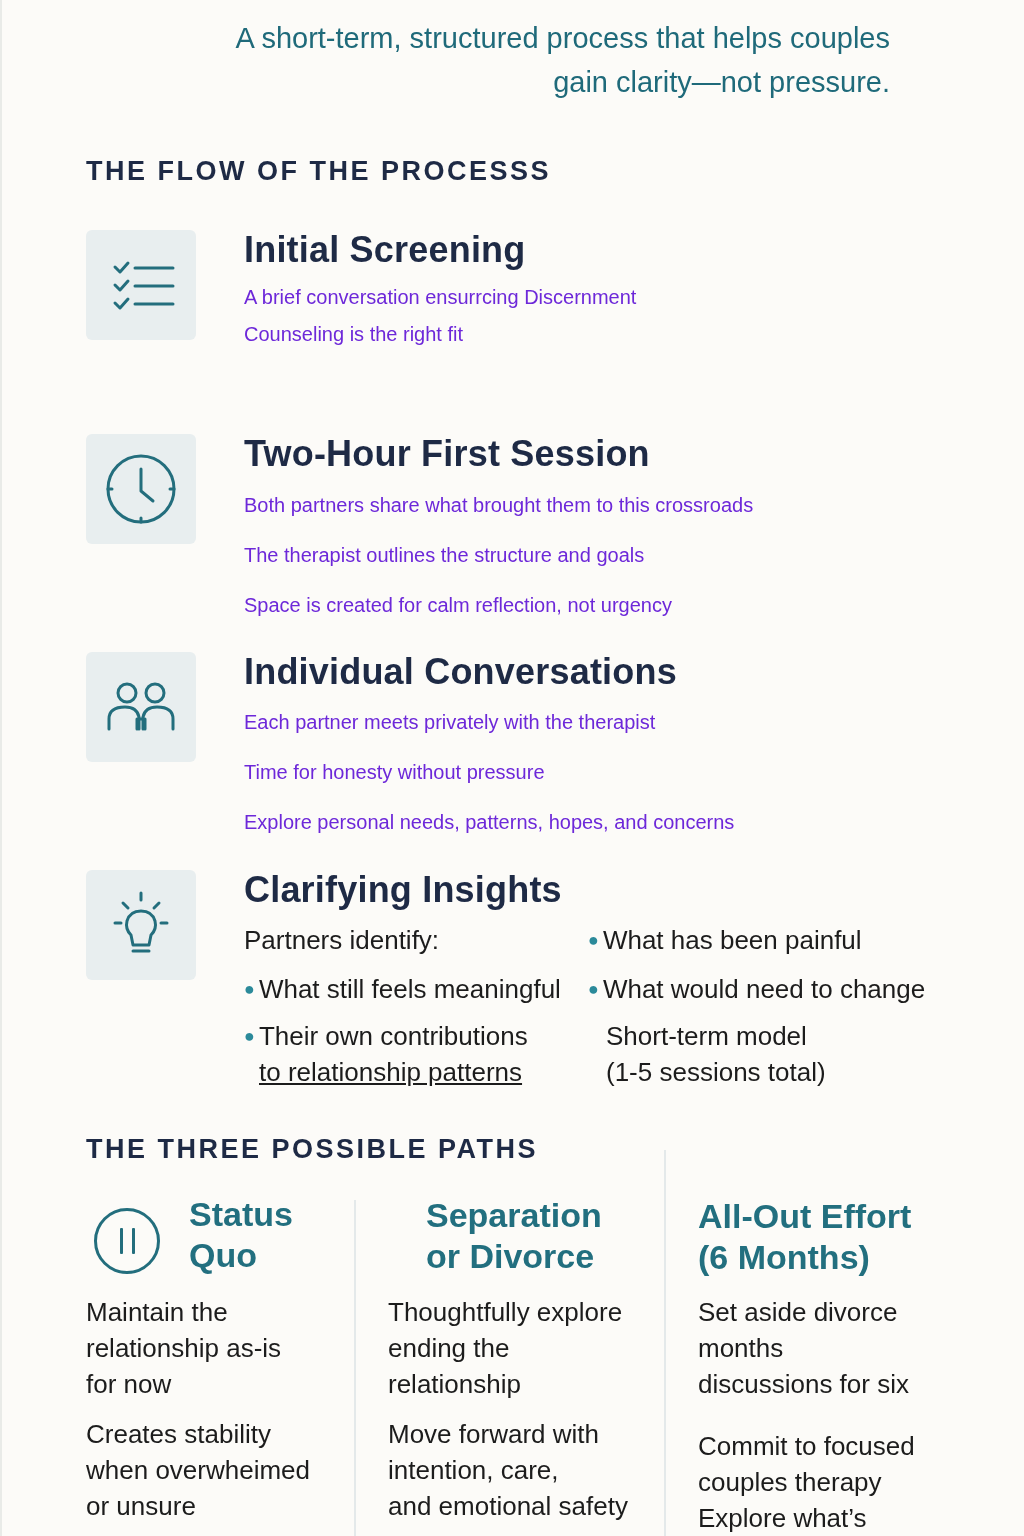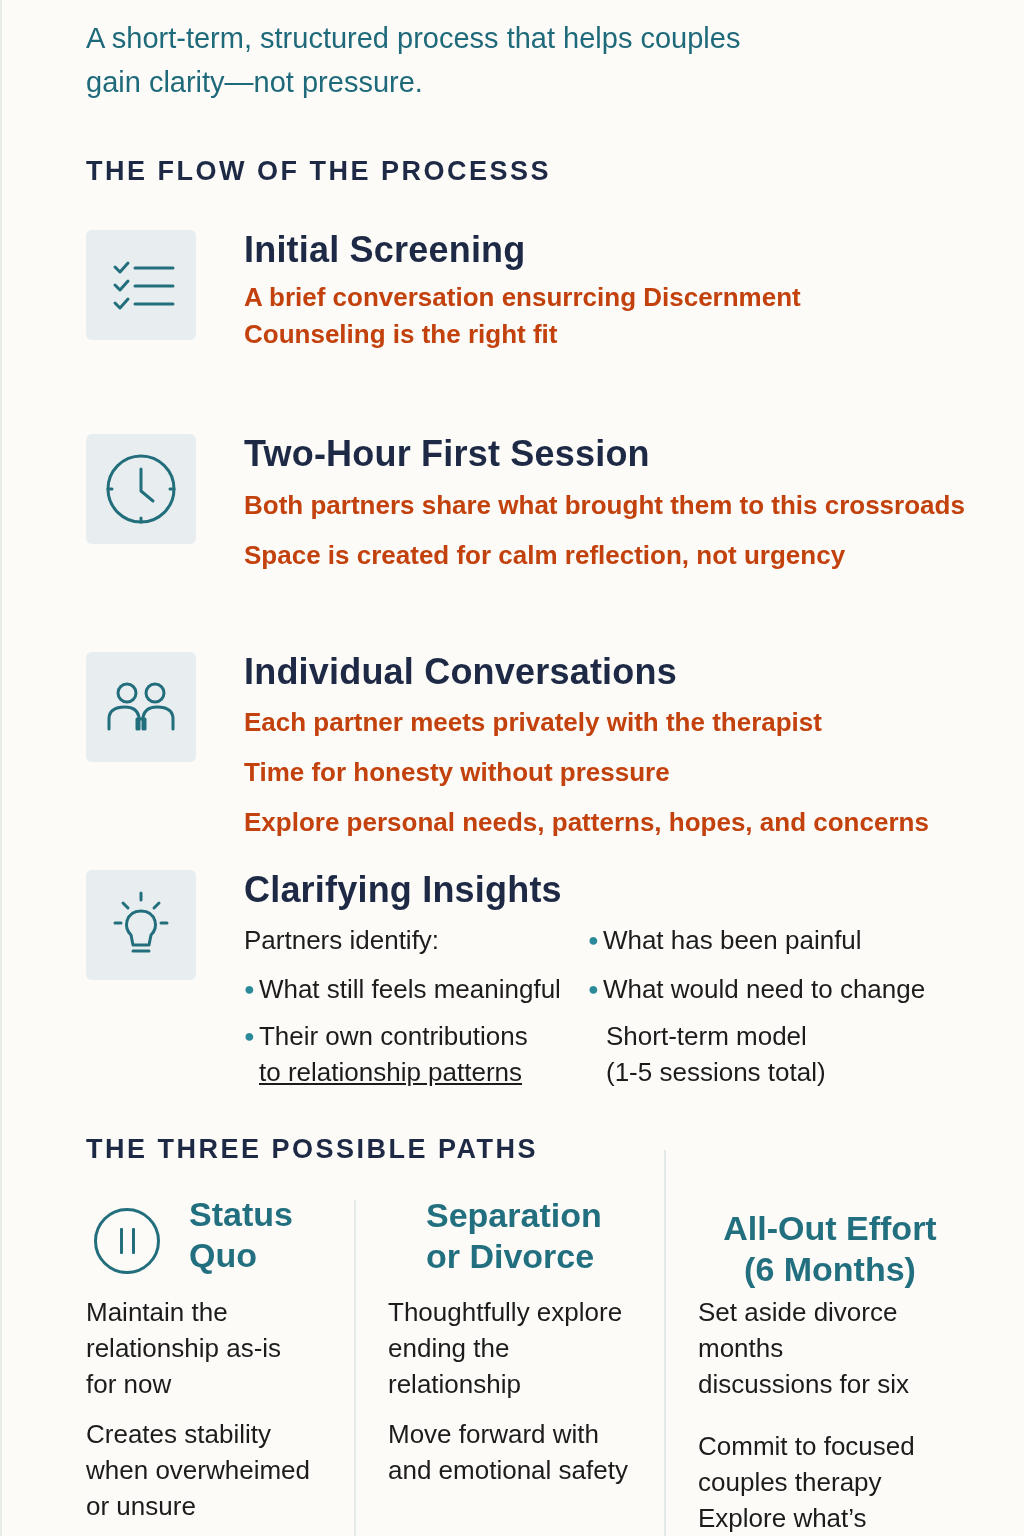--- a/index.html
+++ b/index.html
@@ -5,41 +5,41 @@
     * { box-sizing: border-box; margin: 0; padding: 0; }
     html, body { width: 1024px; height: 1536px; overflow: hidden; }
     body {
       background: #fcfbf8;
       font-family: "Liberation Sans", "DejaVu Sans", sans-serif;
       color: #1c2230;
       position: relative;
       border-left: 2px solid #e9ebe8;
     }
     .intro {
-      position: absolute; left: 84px; top: 16px; width: 820px;
-      font-size: 29px; line-height: 44px; color: #1f6a7a;
+      position: absolute; left: 68px; top: 16px; width: 820px;
+      font-size: 29px; line-height: 44px; color: #1f6a7a; text-align: right;
     }
     .section-title {
       position: absolute; left: 84px;
       font-size: 27px; font-weight: bold; letter-spacing: 2.5px;
       color: #1e2a45;
     }
     .step { position: absolute; left: 84px; width: 900px; }
     .icon-tile {
       position: absolute; left: 0; top: 0; width: 110px; height: 110px;
       background: #e8eeef; border-radius: 6px;
       display: flex; align-items: center; justify-content: center;
     }
     .icon-tile svg { stroke: #236e7d; fill: none; stroke-width: 3; stroke-linecap: round; stroke-linejoin: round; }
     .step-body { position: absolute; left: 158px; top: 0; width: 740px; }
     .step-title {
       font-size: 36px; font-weight: bold; color: #1e2a45; line-height: 40px;
       letter-spacing: 0.2px;
     }
-    .step-line { font-size: 26px; color: #c2410c; line-height: 37px; margin-top: 13px; font-weight: bold; }
+    .step-line { font-size: 20px; color: #6d28d9; line-height: 37px; margin-top: 13px; }
     .step-line.tight { margin-top: 0; }
     .insights-grid {
       position: absolute; left: 0; top: 52px; width: 740px; font-size: 26px; color: #1c1c1c;
     }
     .ig-cell { position: absolute; line-height: 36px; white-space: nowrap; }
     .bullet { color: #2b8a9a; font-size: 18px; vertical-align: 3px; margin-right: 4px; }
     .paths-header { top: 1134px; }
     .path-col { position: absolute; top: 1190px; }
     .divider { position: absolute; width: 2px; background: #e4e9ea; }
     .path-title {
@@ -86,20 +86,21 @@
       <circle cx="40" cy="40" r="33"></circle>
       <polyline points="40,20 40,42 52,52"></polyline>
       <line x1="7" y1="40" x2="11" y2="40"></line>
         <line x1="69" y1="40" x2="73" y2="40"></line>
       <line x1="40" y1="69" x2="40" y2="73"></line>
     </svg>
   </div>
   <div class="step-body">
     <div class="step-title">Two-Hour First Session</div>
     <div class="step-line" style="">Both partners share what brought them to this crossroads</div>
+    <div class="step-line">The therapist outlines the structure and goals</div>
     <div class="step-line">Space is created for calm reflection, not urgency</div>
   </div>
 </div>
 
 <div class="step" style="top:652px;">
   <div class="icon-tile">
     <svg width="84" height="80" viewBox="0 0 84 80">
       <circle cx="28" cy="26" r="9"></circle>
         <circle cx="56" cy="26" r="9"></circle>
       <path d="M10,62 L10,52 Q10,40 26,40 Q38,40 40,50 L40,62"></path>
@@ -177,26 +178,27 @@
 <div class="path-col" style="left:386px; width:270px;">
   <div style="position:absolute; left:38px; top:5px;">
     <div class="path-title">Separation</div>
     <div class="path-title">or Divorce</div>
   </div>
   <div style="position:absolute; left:0; top:104px; width:270px;">
     <div class="path-line">Thoughtfully explore</div>
     <div class="path-line">ending the</div>
     <div class="path-line">relationship</div>
     <div class="path-line" style="margin-top:14px;">Move forward with</div>
+    <div class="path-line">intention, care,</div>
     <div class="path-line">and emotional safety</div>
   </div>
 </div>
 
 <div class="path-col" style="left:696px; width:300px;">
-  <div style="position:absolute; left:0; top:18px; width:264px; text-align:center;">
+  <div style="position:absolute; left:0; top:6px; width:264px; text-align:left;">
     <div class="path-title">All-Out Effort</div>
     <div class="path-title">(6 Months)</div>
   </div>
   <div style="position:absolute; left:0; top:104px; width:300px;">
     <div class="path-line">Set aside divorce</div>
     <div class="path-line">months</div>
     <div class="path-line">discussions for six</div>
     <div class="path-line" style="margin-top:26px;">Commit to focused</div>
     <div class="path-line">couples therapy</div>
     <div class="path-line" style="margin-top:0;">Explore what’s</div>

